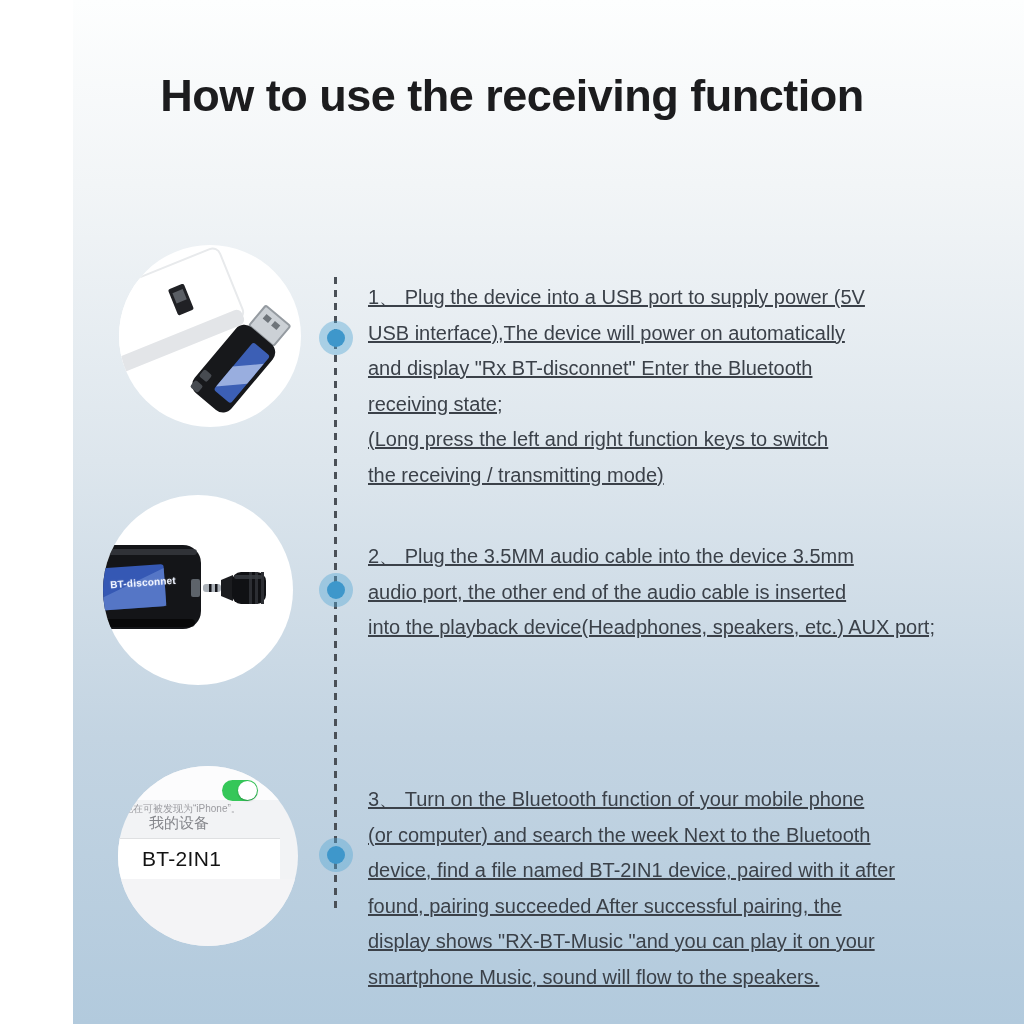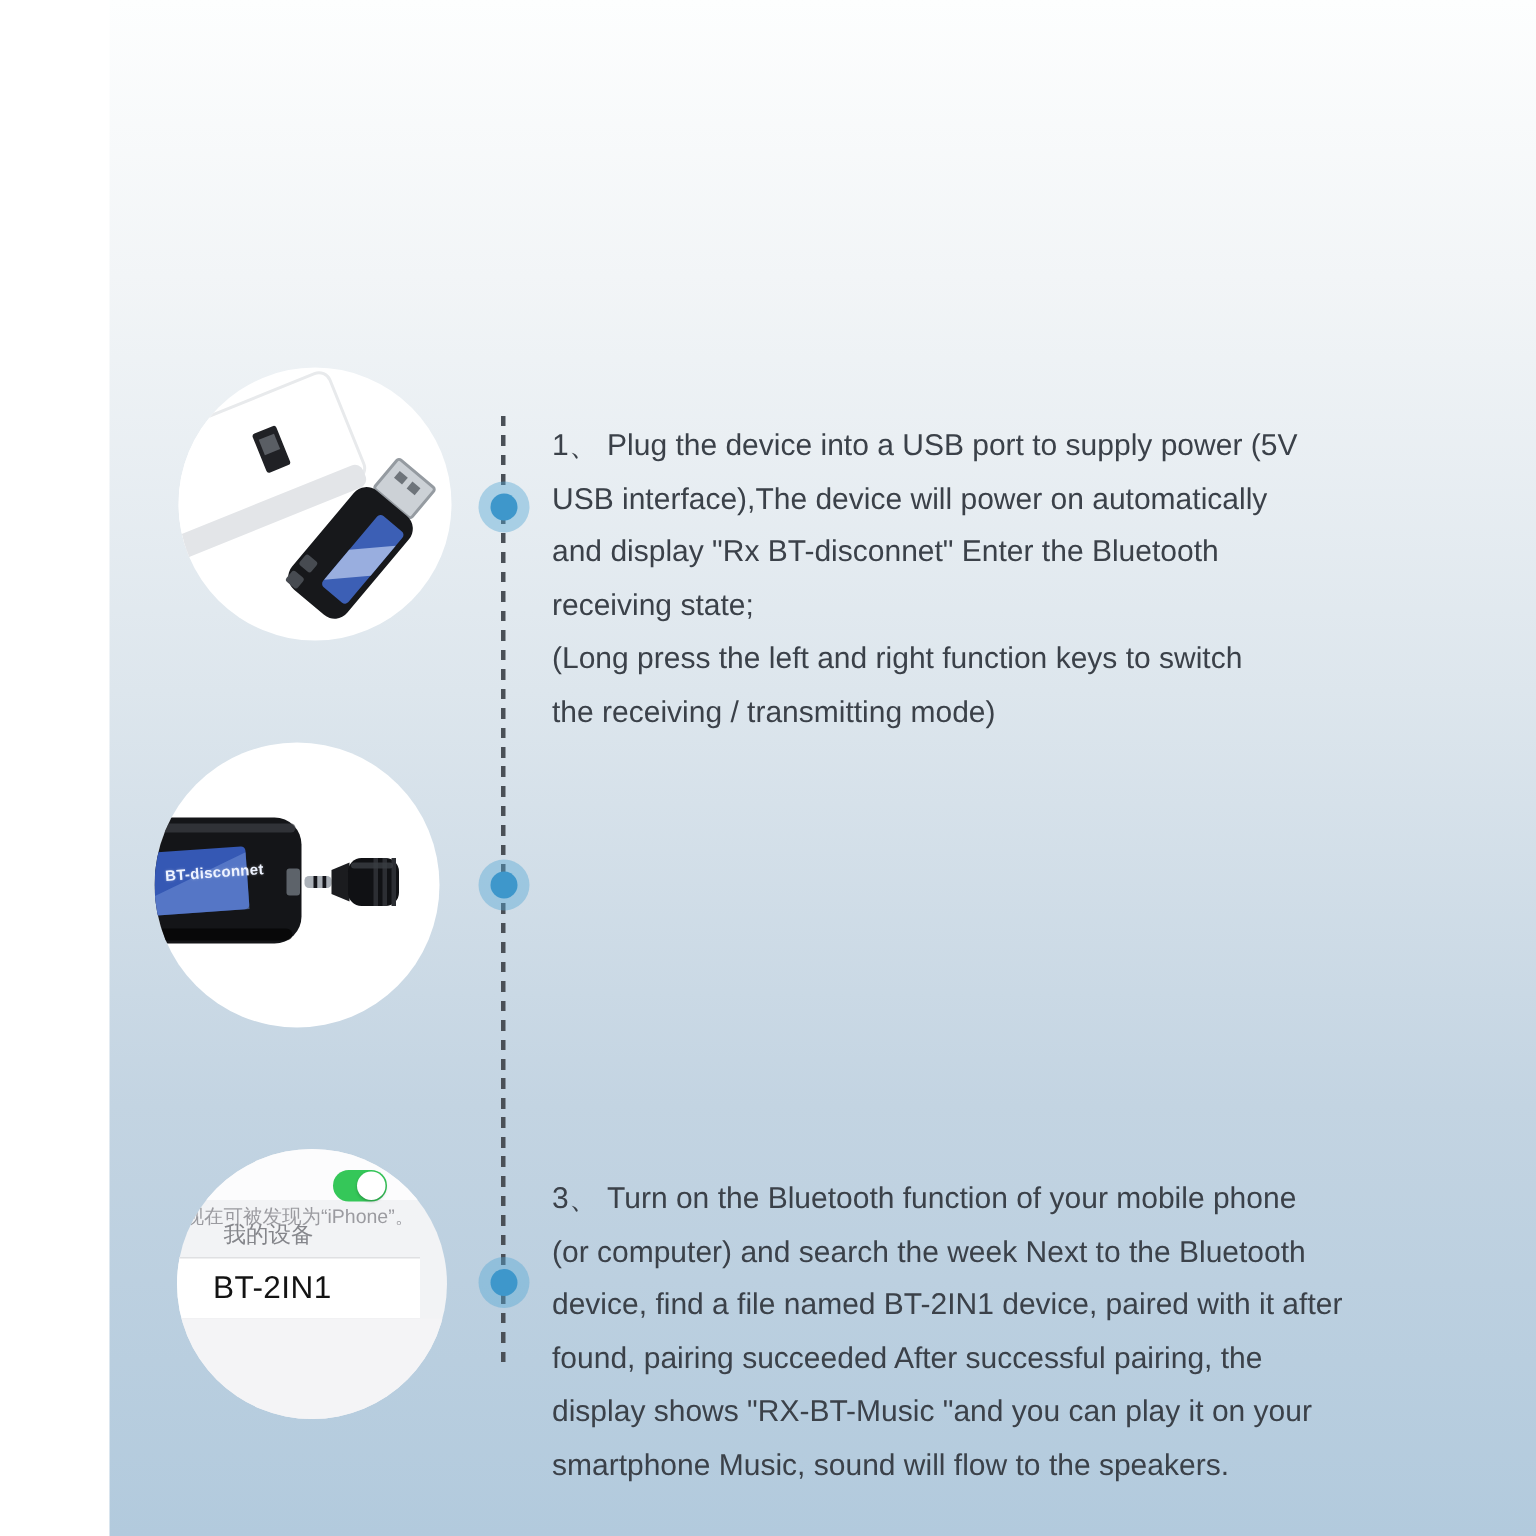--- a/index.html
+++ b/index.html
@@ -58,53 +58,55 @@
   .toggle{
     position:absolute;left:104px;top:14px;width:36px;height:21px;border-radius:11px;
     background:#35c759;
   }
   .toggle::after{
     content:"";position:absolute;right:1px;top:1px;width:19px;height:19px;border-radius:50%;
     background:#ffffff;box-shadow:0 1px 2px rgba(0,0,0,0.25);
   }
   .phone-hint{
     position:absolute;left:5px;top:36px;width:170px;
-    font-size:13px;color:#9b9ba0;letter-spacing:0px;white-space:nowrap;
+    font-size:10px;color:#9b9ba0;letter-spacing:0px;white-space:nowrap;
   }
   .phone-header{
     position:absolute;left:31px;top:48px;
     font-size:15px;color:#85868b;
   }
   .phone-row{
     position:absolute;left:0;top:72px;width:162px;height:40px;background:#ffffff;
     border-top:1px solid #dfe0e2;border-bottom:1px solid #dfe0e2;
   }
   .phone-device{
     position:absolute;left:24px;top:8px;
     font-size:21px;color:#131313;font-weight:500;letter-spacing:0.3px;
   }
   .phone-bottom{position:absolute;left:0;top:113px;width:180px;height:67px;background:#f4f4f6;}
 
   .step{
     position:absolute;left:368px;margin:0;
     width:600px;
     font-size:20px;line-height:35.5px;color:#3b4149;
     white-space:pre-line;
+    text-decoration:underline;
   }
   .step1{top:280px;}
   .step2{top:539px;}
   .step3{top:747px;margin-top:35px;}
 </style>
 </head>
 <body>
 
 <div class="page">
 
   <div class="left-strip"></div>
 
+  <h1 class="title">How to use the receiving function</h1>
 
   <div class="timeline"></div>
   <div class="dot dot1"></div>
   <div class="dot dot2"></div>
   <div class="dot dot3"></div>
 
   <div class="circle c1">
     <svg width="182" height="182" viewBox="0 0 182 182">
 
       <g transform="rotate(-22 45 70)">
@@ -165,20 +167,23 @@
     </div>
     <div class="phone-bottom"></div>
   </div>
 
   <p class="step step1">1、 Plug the device into a USB port to supply power (5V
 USB interface),The device will power on automatically
 and display "Rx BT-disconnet" Enter the Bluetooth
 receiving state;
 (Long press the left and right function keys to switch
 the receiving / transmitting mode)</p>
+  <p class="step step2">2、 Plug the 3.5MM audio cable into the device 3.5mm
+audio port, the other end of the audio cable is inserted
+into the playback device(Headphones, speakers, etc.) AUX port;</p>
   <p class="step step3">3、 Turn on the Bluetooth function of your mobile phone
 (or computer) and search the week Next to the Bluetooth
 device, find a file named BT-2IN1 device, paired with it after
 found, pairing succeeded After successful pairing, the
 display shows "RX-BT-Music "and you can play it on your
 smartphone Music, sound will flow to the speakers.</p>
 
 </div>
 
 </body></html>

